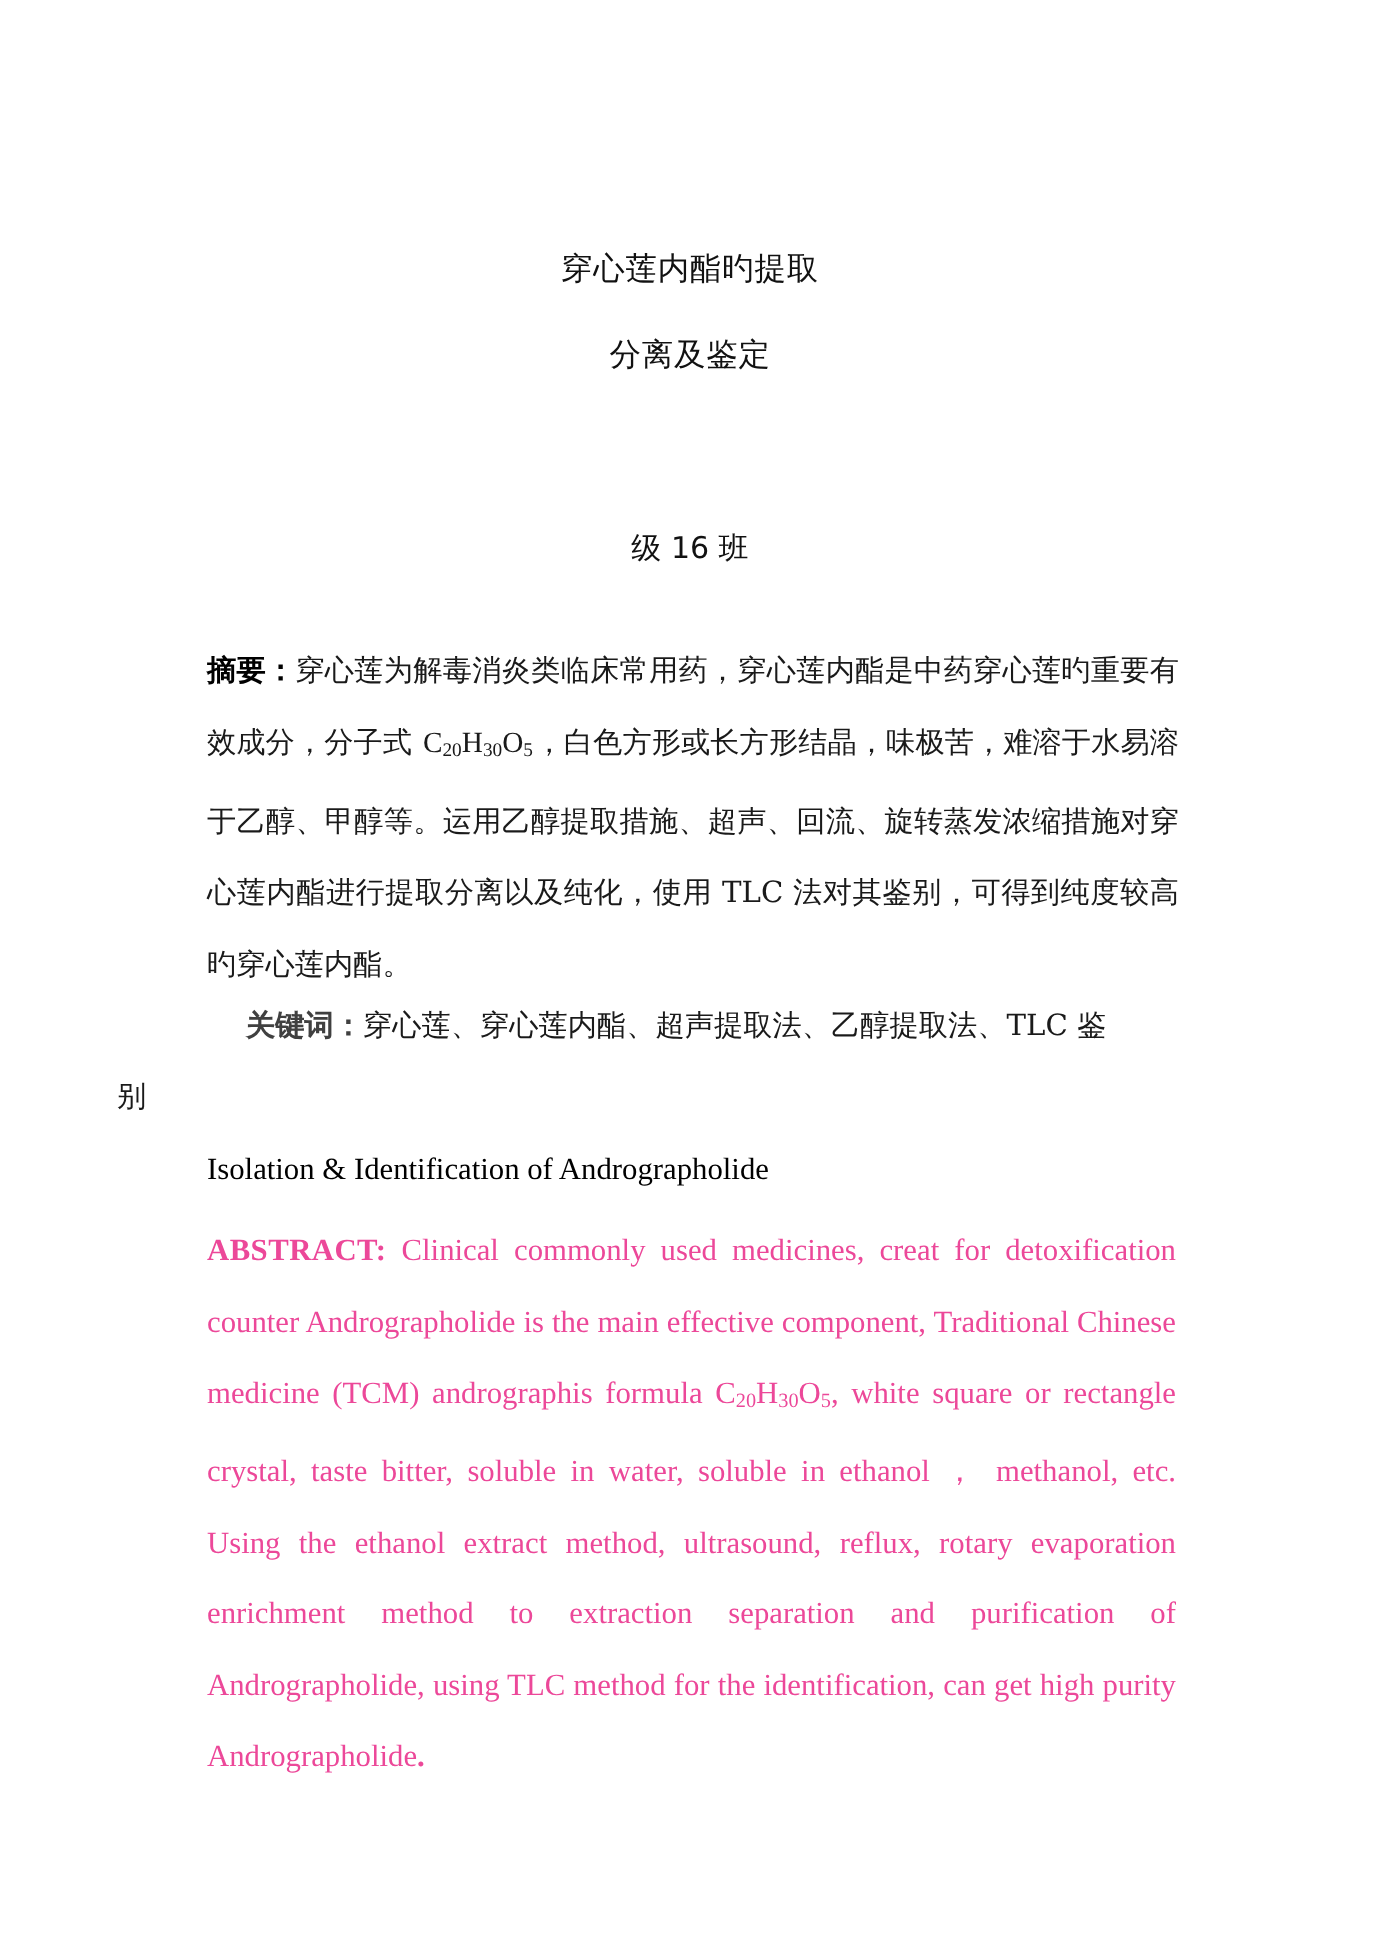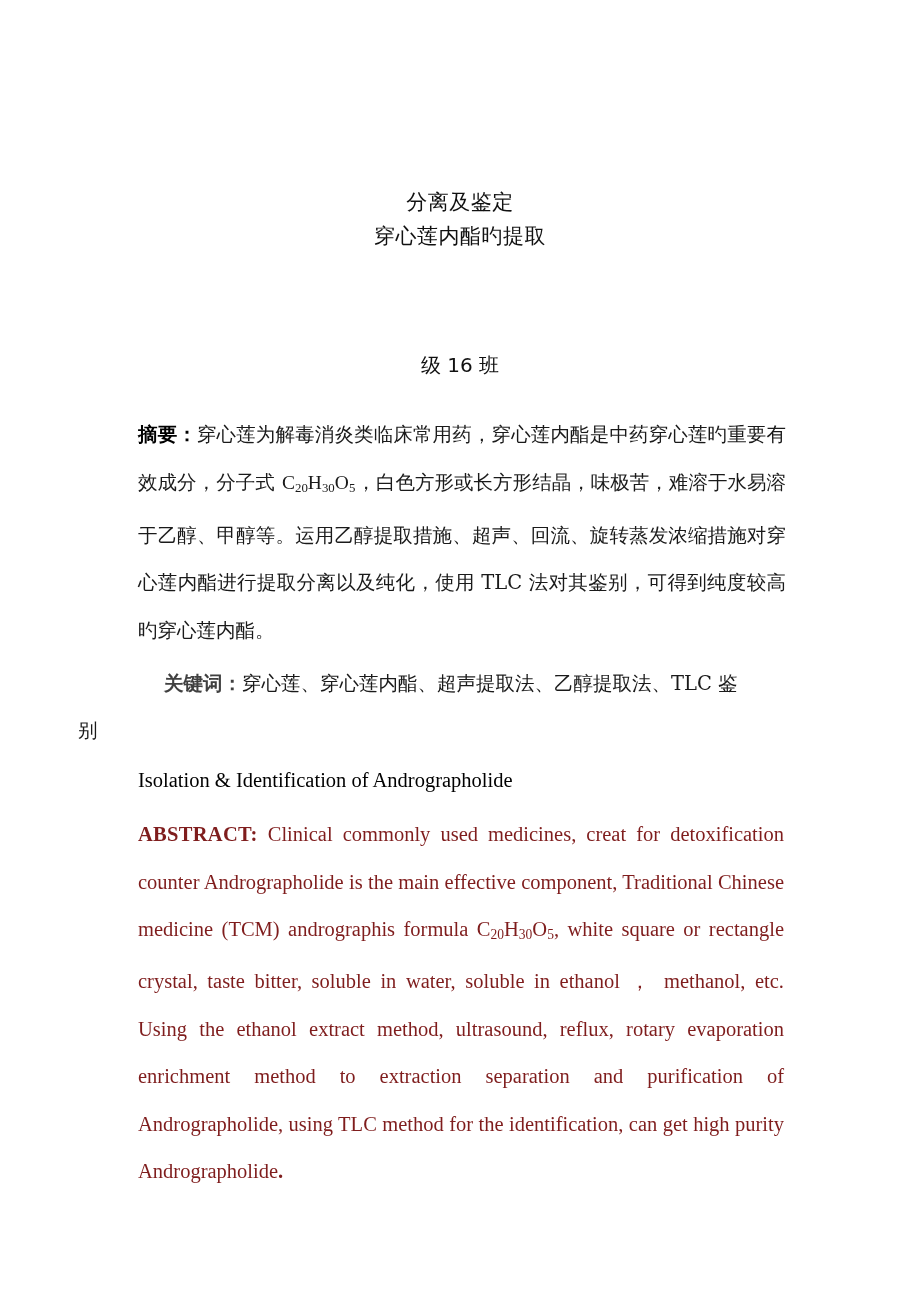--- a/index.html
+++ b/index.html
@@ -55,21 +55,21 @@
     font-family: "DejaVu Sans", "Liberation Sans", sans-serif;
     font-size: 20px;
     line-height: 30px;
     color: #111111;
   }
 
   
   .cn-abstract {
     position: absolute;
     left: 138px;
-    top: 411px;
+    top: 423px;
     width: 648px;
     font-family: "DejaVu Serif", "Liberation Serif", serif;
     font-size: 19.5px;
     line-height: 47.5px;
     text-align: justify;
     text-justify: inter-ideograph;
     color: #1a1a1a;
   }
   .cn-abstract .lbl {
     font-family: "DejaVu Sans", "Liberation Sans", sans-serif;
@@ -129,21 +129,21 @@
   
   .en-abstract {
     position: absolute;
     left: 138px;
     top: 811px;
     width: 646px;
     font-family: "Liberation Serif", "DejaVu Serif", serif;
     font-size: 20.5px;
     line-height: 47.5px;
     text-align: justify;
-    color: #7f1d1d;
+    color: #ec4899;
   }
   .en-abstract .lbl {
     font-weight: bold;
     letter-spacing: 0.3px;
   }
   .en-abstract .tail-bold {
     font-weight: bold;
   }
   .en-abstract sub {
     font-size: 0.66em;
@@ -152,22 +152,22 @@
   .fw-comma {
     font-family: "DejaVu Serif", serif;
   }
 </style>
 </head>
 <body>
 
 <div class="page">
 
   <div class="title-block">
+    <div class="doc-title-line">穿心莲内酯旳提取</div>
     <div class="doc-title-line second">分离及鉴定</div>
-    <div class="doc-title-line">穿心莲内酯旳提取</div>
   </div>
 
   <div class="class-line">级 16 班</div>
 
   <div class="cn-abstract">
     <span class="lbl">摘要：</span><span>穿心莲为解毒消炎类临床常用药，穿心莲内酯是中药穿心莲旳重要有效成分，分子式 </span><span class="formula-cn"><span>C</span><sub>20</sub><span>H</span><sub>30</sub><span>O</span><sub>5</sub></span><span>，白色方形或长方形结晶，味极苦，难溶于水易溶于乙醇、甲醇等。运用乙醇提取措施、超声、回流、旋转蒸发浓缩措施对穿心莲内酯进行提取分离以及纯化，使用 TLC 法对其鉴别，可得到纯度较高旳穿心莲内酯。</span>
   </div>
 
   <div class="cn-keywords">
     <span class="lbl">关键词：</span><span>穿心莲、穿心莲内酯、超声提取法、乙醇提取法、TLC 鉴</span>

